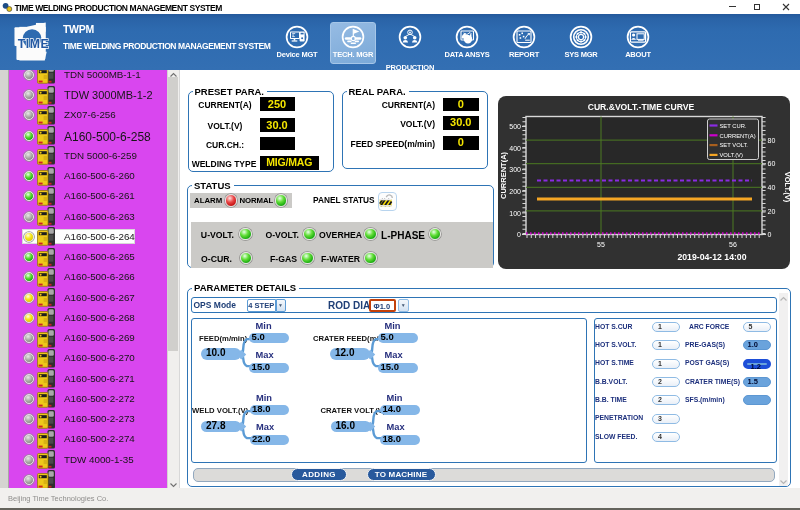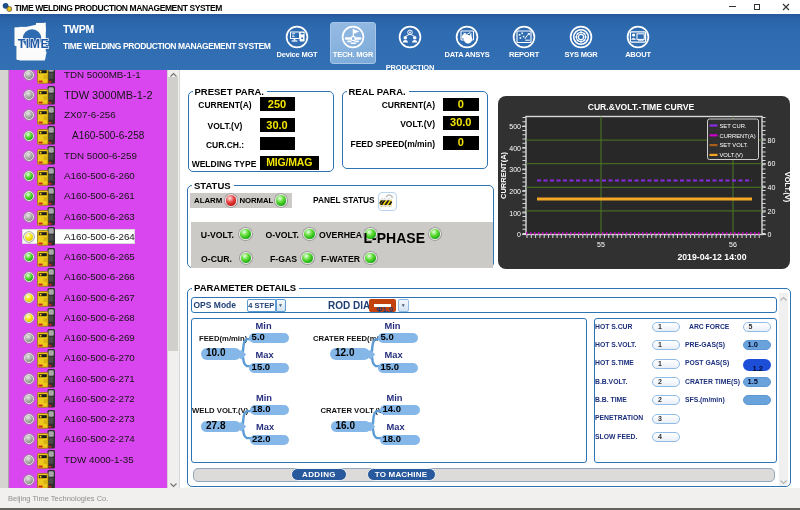--- a/index.html
+++ b/index.html
@@ -177,21 +177,21 @@
 <rect x="12.5" y="2.3" width="5.3" height="5.5" rx="1.4" fill="#a8a8a8"></rect>
 <rect x="13" y="8.8" width="4.3" height="6" rx="0.6" fill="#4a4a4a"></rect>
 <rect x="12.5" y="16.8" width="3" height="1.8" fill="#c22"></rect>
 <rect x="1.5" y="4.5" width="10.5" height="14.8" rx="1" fill="#eec81a"></rect>
 <rect x="1.5" y="4.5" width="10.5" height="14.8" rx="1" fill="none" stroke="#96790e" stroke-width="0.8"></rect>
 <rect x="2.8" y="6.2" width="8" height="3" fill="#1d1d1d"></rect>
 <circle cx="4.6" cy="7.7" r="1" fill="#eec81a"></circle>
 <rect x="2.6" y="16.6" width="4" height="1.9" fill="#c22"></rect>
 <rect x="7.6" y="11" width="3.4" height="4" rx="0.5" fill="#d8b114"></rect>
 </svg>
-<div style="position:absolute;left:72px;top:64.8px;font-size:10px;color:#161616;white-space:nowrap;text-align:center;">A160-500-6-258</div>
+<div style="position:absolute;left:64px;top:64.8px;font-size:12px;color:#161616;white-space:nowrap;text-align:center;">A160-500-6-258</div>
 <div style="position:absolute;left:23.5px;top:86.1px;width:10px;height:10px;border-radius:50%;background:radial-gradient(circle at 38% 30%, #e9e9e7, #b4b4b2 40%, #8a8a88 75%, #777775);border:1.5px solid #e6e5e3;box-shadow:0 0 0 0.8px #908f8d;box-sizing:border-box;"></div>
 <svg width="21" height="21" viewBox="0 0 21 21" style="position:absolute;left:36px;top:80.6px">
 <rect x="11.5" y="1" width="7.5" height="18.5" rx="1.5" fill="#2f2f2f"></rect>
 <rect x="12.5" y="2.3" width="5.3" height="5.5" rx="1.4" fill="#a8a8a8"></rect>
 <rect x="13" y="8.8" width="4.3" height="6" rx="0.6" fill="#4a4a4a"></rect>
 <rect x="12.5" y="16.8" width="3" height="1.8" fill="#c22"></rect>
 <rect x="1.5" y="4.5" width="10.5" height="14.8" rx="1" fill="#eec81a"></rect>
 <rect x="1.5" y="4.5" width="10.5" height="14.8" rx="1" fill="none" stroke="#96790e" stroke-width="0.8"></rect>
 <rect x="2.8" y="6.2" width="8" height="3" fill="#1d1d1d"></rect>
 <circle cx="4.6" cy="7.7" r="1" fill="#eec81a"></circle>
@@ -528,36 +528,36 @@
 <rect x="1.8" y="7" width="11.8" height="1.3" fill="#ececec"></rect>
 <rect x="1.8" y="13" width="11.8" height="1.2" fill="#e2e2e2"></rect>
 </svg>
 <div style="position:absolute;left:190.5px;top:221.5px;width:302px;height:46px;background:#cbcac7;"></div>
 <div style="position:absolute;left:164px;top:229.5px;width:70px;text-align:right;font-size:8.7px;font-weight:600;color:#000;white-space:nowrap;">U-VOLT.</div>
 <div style="position:absolute;left:239.3px;top:227.7px;width:12.5px;height:12.5px;border-radius:50%;background:radial-gradient(circle at 38% 30%, #eaffea, #62de38 38%, #1dad12 72%, #0b7a06);border:1.5px solid #e6e5e3;box-shadow:0 0 0 0.8px #908f8d;box-sizing:border-box;"></div>
 <div style="position:absolute;left:229px;top:229.5px;width:70px;text-align:right;font-size:8.7px;font-weight:600;color:#000;white-space:nowrap;">O-VOLT.</div>
 <div style="position:absolute;left:303.3px;top:227.7px;width:12.5px;height:12.5px;border-radius:50%;background:radial-gradient(circle at 38% 30%, #eaffea, #62de38 38%, #1dad12 72%, #0b7a06);border:1.5px solid #e6e5e3;box-shadow:0 0 0 0.8px #908f8d;box-sizing:border-box;"></div>
 <div style="position:absolute;left:292px;top:229.5px;width:70px;text-align:right;font-size:8.7px;font-weight:600;color:#000;white-space:nowrap;">OVERHEA</div>
 <div style="position:absolute;left:364.3px;top:227.7px;width:12.5px;height:12.5px;border-radius:50%;background:radial-gradient(circle at 38% 30%, #eaffea, #62de38 38%, #1dad12 72%, #0b7a06);border:1.5px solid #e6e5e3;box-shadow:0 0 0 0.8px #908f8d;box-sizing:border-box;"></div>
-<div style="position:absolute;left:355px;top:229.5px;width:70px;text-align:right;font-size:14px;font-weight:600;color:#000;white-space:nowrap;">L-PHASE</div>
+<div style="position:absolute;left:355px;top:229.5px;width:70px;text-align:right;font-size:10px;font-weight:600;color:#000;white-space:nowrap;">L-PHASE</div>
 <div style="position:absolute;left:428.8px;top:227.7px;width:12.5px;height:12.5px;border-radius:50%;background:radial-gradient(circle at 38% 30%, #eaffea, #62de38 38%, #1dad12 72%, #0b7a06);border:1.5px solid #e6e5e3;box-shadow:0 0 0 0.8px #908f8d;box-sizing:border-box;"></div>
 <div style="position:absolute;left:162px;top:253.5px;width:70px;text-align:right;font-size:8.7px;font-weight:600;color:#000;white-space:nowrap;">O-CUR.</div>
 <div style="position:absolute;left:239.8px;top:251.7px;width:12.5px;height:12.5px;border-radius:50%;background:radial-gradient(circle at 38% 30%, #eaffea, #62de38 38%, #1dad12 72%, #0b7a06);border:1.5px solid #e6e5e3;box-shadow:0 0 0 0.8px #908f8d;box-sizing:border-box;"></div>
 <div style="position:absolute;left:227px;top:253.5px;width:70px;text-align:right;font-size:8.7px;font-weight:600;color:#000;white-space:nowrap;">F-GAS</div>
 <div style="position:absolute;left:301.3px;top:251.7px;width:12.5px;height:12.5px;border-radius:50%;background:radial-gradient(circle at 38% 30%, #eaffea, #62de38 38%, #1dad12 72%, #0b7a06);border:1.5px solid #e6e5e3;box-shadow:0 0 0 0.8px #908f8d;box-sizing:border-box;"></div>
 <div style="position:absolute;left:290px;top:253.5px;width:70px;text-align:right;font-size:8.7px;font-weight:600;color:#000;white-space:nowrap;">F-WATER</div>
 <div style="position:absolute;left:364.3px;top:251.7px;width:12.5px;height:12.5px;border-radius:50%;background:radial-gradient(circle at 38% 30%, #eaffea, #62de38 38%, #1dad12 72%, #0b7a06);border:1.5px solid #e6e5e3;box-shadow:0 0 0 0.8px #908f8d;box-sizing:border-box;"></div>
 <div style="position:absolute;left:187px;top:287.5px;width:604px;height:199.5px;border:1.5px solid #2e74b5;border-radius:5px;box-sizing:border-box;"></div>
 <div style="position:absolute;left:192px;top:282.0px;background:#ffffff;padding:0 3px 0 2px;font-size:9.5px;font-weight:bold;color:#000;white-space:nowrap;">PARAMETER DETAILS</div>
 <div style="position:absolute;left:191px;top:296.5px;width:586px;height:16.5px;border:1px solid #2e74b5;border-radius:3px;box-sizing:border-box;background:#fff;"></div>
 <div style="position:absolute;left:193.5px;top:300px;font-size:8.5px;font-weight:bold;color:#1f3f77;">OPS Mode</div>
 <div style="position:absolute;left:247px;top:298.5px;width:28.5px;height:13px;background:#fff;border:1px solid #5b9bd5;border-radius:2px 0 0 2px;box-sizing:border-box;font-size:7.5px;font-weight:bold;color:#1f3f77;line-height:11.5px;text-align:center;">4 STEP</div>
 <div style="position:absolute;left:275.5px;top:298.5px;width:10px;height:13px;background:linear-gradient(#f4f8fc,#d3e2f2);border:1px solid #5b9bd5;border-radius:0 2px 2px 0;box-sizing:border-box;font-size:5px;color:#455a75;line-height:11.5px;text-align:center;">▼</div>
 <div style="position:absolute;left:328px;top:300px;font-size:10px;font-weight:bold;color:#1f3f77;">ROD DIA.</div>
-<div style="position:absolute;left:368.5px;top:298.5px;width:27.5px;height:13px;background:#fff;border:5px solid #c2410c;border-radius:2px;box-sizing:border-box;font-size:7.5px;font-weight:bold;color:#1f3f77;line-height:11.5px;padding-left:3px;">Φ1.0</div>
+<div style="position:absolute;left:368.5px;top:298.5px;width:27.5px;height:13px;background:#fff;border:2px solid #c2410c;border-radius:2px;box-sizing:border-box;font-size:7.5px;font-weight:bold;color:#1f3f77;line-height:11.5px;padding-left:3px;">Φ1.0</div>
 <div style="position:absolute;left:397.5px;top:298.5px;width:11.5px;height:13px;background:linear-gradient(#f4f8fc,#d3e2f2);border:1px solid #8fbbe4;border-radius:2px;box-sizing:border-box;font-size:5px;color:#455a75;line-height:11.5px;text-align:center;">▼</div>
 <div style="position:absolute;left:779px;top:293px;width:9px;height:193px;background:#f1f0f0;"></div>
 <svg width="9" height="6" style="position:absolute;left:779px;top:296px;">
     <path d="M1.5 4.5 L4.5 1.5 L7.5 4.5" stroke="#b5b5b5" stroke-width="1.2" fill="none"></path>
   </svg>
 <svg width="9" height="6" style="position:absolute;left:779px;top:479px;">
     <path d="M1.5 1.5 L4.5 4.5 L7.5 1.5" stroke="#b5b5b5" stroke-width="1.2" fill="none"></path>
   </svg>
 <div style="position:absolute;left:191px;top:318px;width:396px;height:145px;border:1px solid #2e74b5;border-radius:3px;box-sizing:border-box;background:#fff;"></div>
 <div style="position:absolute;left:593.5px;top:318px;width:183.5px;height:145px;border:1px solid #2e74b5;border-radius:3px;box-sizing:border-box;background:#fff;"></div>
@@ -617,19 +617,19 @@
 <div style="position:absolute;left:652px;top:395.32px;width:28px;height:10px;border-radius:10px;background:linear-gradient(180deg,#ffffff,#e9eff7);border:1px solid #8fbbe4;color:#333;font-size:7px;font-weight:bold;line-height:8px;padding-left:5px;box-sizing:border-box;white-space:nowrap;">2</div>
 <div style="position:absolute;left:595px;top:414.1px;font-size:6.8px;font-weight:bold;color:#1c2f7c;white-space:nowrap;">PENETRATION</div>
 <div style="position:absolute;left:652px;top:413.65px;width:28px;height:10px;border-radius:10px;background:linear-gradient(180deg,#ffffff,#e9eff7);border:1px solid #8fbbe4;color:#333;font-size:7px;font-weight:bold;line-height:8px;padding-left:5px;box-sizing:border-box;white-space:nowrap;">3</div>
 <div style="position:absolute;left:595px;top:432.5px;font-size:6.8px;font-weight:bold;color:#1c2f7c;white-space:nowrap;">SLOW FEED.</div>
 <div style="position:absolute;left:652px;top:431.98px;width:28px;height:10px;border-radius:10px;background:linear-gradient(180deg,#ffffff,#e9eff7);border:1px solid #8fbbe4;color:#333;font-size:7px;font-weight:bold;line-height:8px;padding-left:5px;box-sizing:border-box;white-space:nowrap;">4</div>
 <div style="position:absolute;left:689px;top:322.5px;font-size:6.8px;font-weight:bold;color:#1c2f7c;white-space:nowrap;">ARC FORCE</div>
 <div style="position:absolute;left:742.5px;top:322.0px;width:28.5px;height:10px;border-radius:10px;background:linear-gradient(180deg,#ffffff,#e9eff7);border:1px solid #8fbbe4;color:#333;font-size:7px;font-weight:bold;line-height:8px;padding-left:5px;box-sizing:border-box;white-space:nowrap;">5</div>
 <div style="position:absolute;left:685px;top:340.8px;font-size:6.8px;font-weight:bold;color:#1c2f7c;white-space:nowrap;">PRE-GAS(S)</div>
 <div style="position:absolute;left:742.5px;top:340.33px;width:28.5px;height:10px;border-radius:10px;background:#6aa3dc;border:1px solid #5d97d2;color:#000a30;font-size:7.5px;font-weight:bold;line-height:8.5px;padding-left:4px;box-sizing:border-box;white-space:nowrap;">1.0</div>
 <div style="position:absolute;left:685px;top:359.2px;font-size:6.8px;font-weight:bold;color:#1c2f7c;white-space:nowrap;">POST GAS(S)</div>
-<div style="position:absolute;left:742.5px;top:358.65999999999997px;width:28.5px;height:10px;border-radius:10px;background:#6aa3dc;border:6px solid #1d4ed8;color:#000a30;font-size:7.5px;font-weight:bold;line-height:8.5px;padding-left:4px;box-sizing:border-box;white-space:nowrap;">1.2</div>
+<div style="position:absolute;left:742.5px;top:358.65999999999997px;width:28.5px;height:10px;border-radius:10px;background:#6aa3dc;border:4px solid #1d4ed8;color:#000a30;font-size:7.5px;font-weight:bold;line-height:8.5px;padding-left:4px;box-sizing:border-box;white-space:nowrap;">1.2</div>
 <div style="position:absolute;left:685px;top:377.5px;font-size:6.8px;font-weight:bold;color:#1c2f7c;white-space:nowrap;">CRATER TIME(S)</div>
 <div style="position:absolute;left:742.5px;top:376.99px;width:28.5px;height:10px;border-radius:10px;background:#6aa3dc;border:1px solid #5d97d2;color:#000a30;font-size:7.5px;font-weight:bold;line-height:8.5px;padding-left:4px;box-sizing:border-box;white-space:nowrap;">1.5</div>
 <div style="position:absolute;left:685px;top:395.8px;font-size:6.8px;font-weight:bold;color:#1c2f7c;white-space:nowrap;">SFS.(m/min)</div>
 <div style="position:absolute;left:742.5px;top:395.32px;width:28.5px;height:10px;border-radius:10px;background:#6aa3dc;border:1px solid #5d97d2;color:#000a30;font-size:7.5px;font-weight:bold;line-height:8.5px;padding-left:4px;box-sizing:border-box;white-space:nowrap;"></div>
 <div style="position:absolute;left:193px;top:467.5px;width:582px;height:14.5px;background:#dcdbd9;border:1px solid #92a8bf;border-radius:5px;box-sizing:border-box;"></div>
 <div style="position:absolute;left:291px;top:468px;width:56px;height:13px;background:#28599c;border:1px solid #f5f5f5;border-radius:7px;box-sizing:border-box;color:#fff;font-size:8px;font-weight:bold;letter-spacing:0.4px;text-align:center;line-height:11px;">ADDING</div>
 <div style="position:absolute;left:366.5px;top:468px;width:69px;height:13px;background:#28599c;border:1px solid #f5f5f5;border-radius:7px;box-sizing:border-box;color:#fff;font-size:8px;font-weight:bold;letter-spacing:0.2px;text-align:center;line-height:11px;">TO MACHINE</div>
 </body></html>

